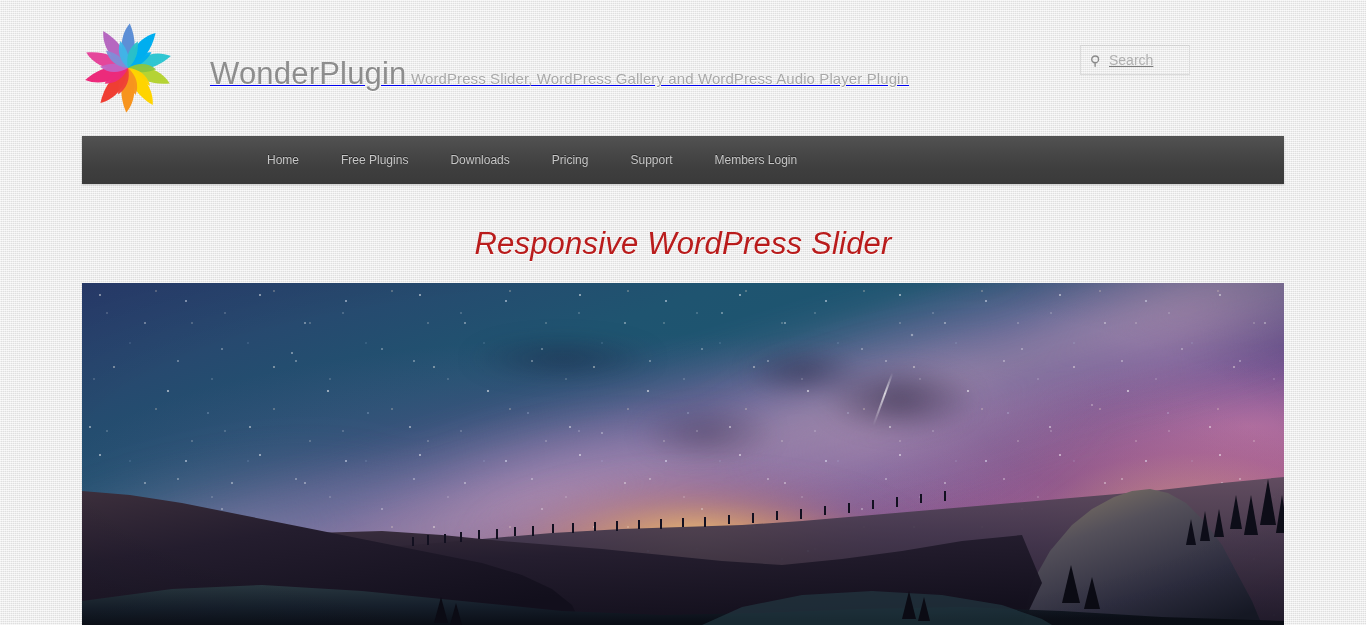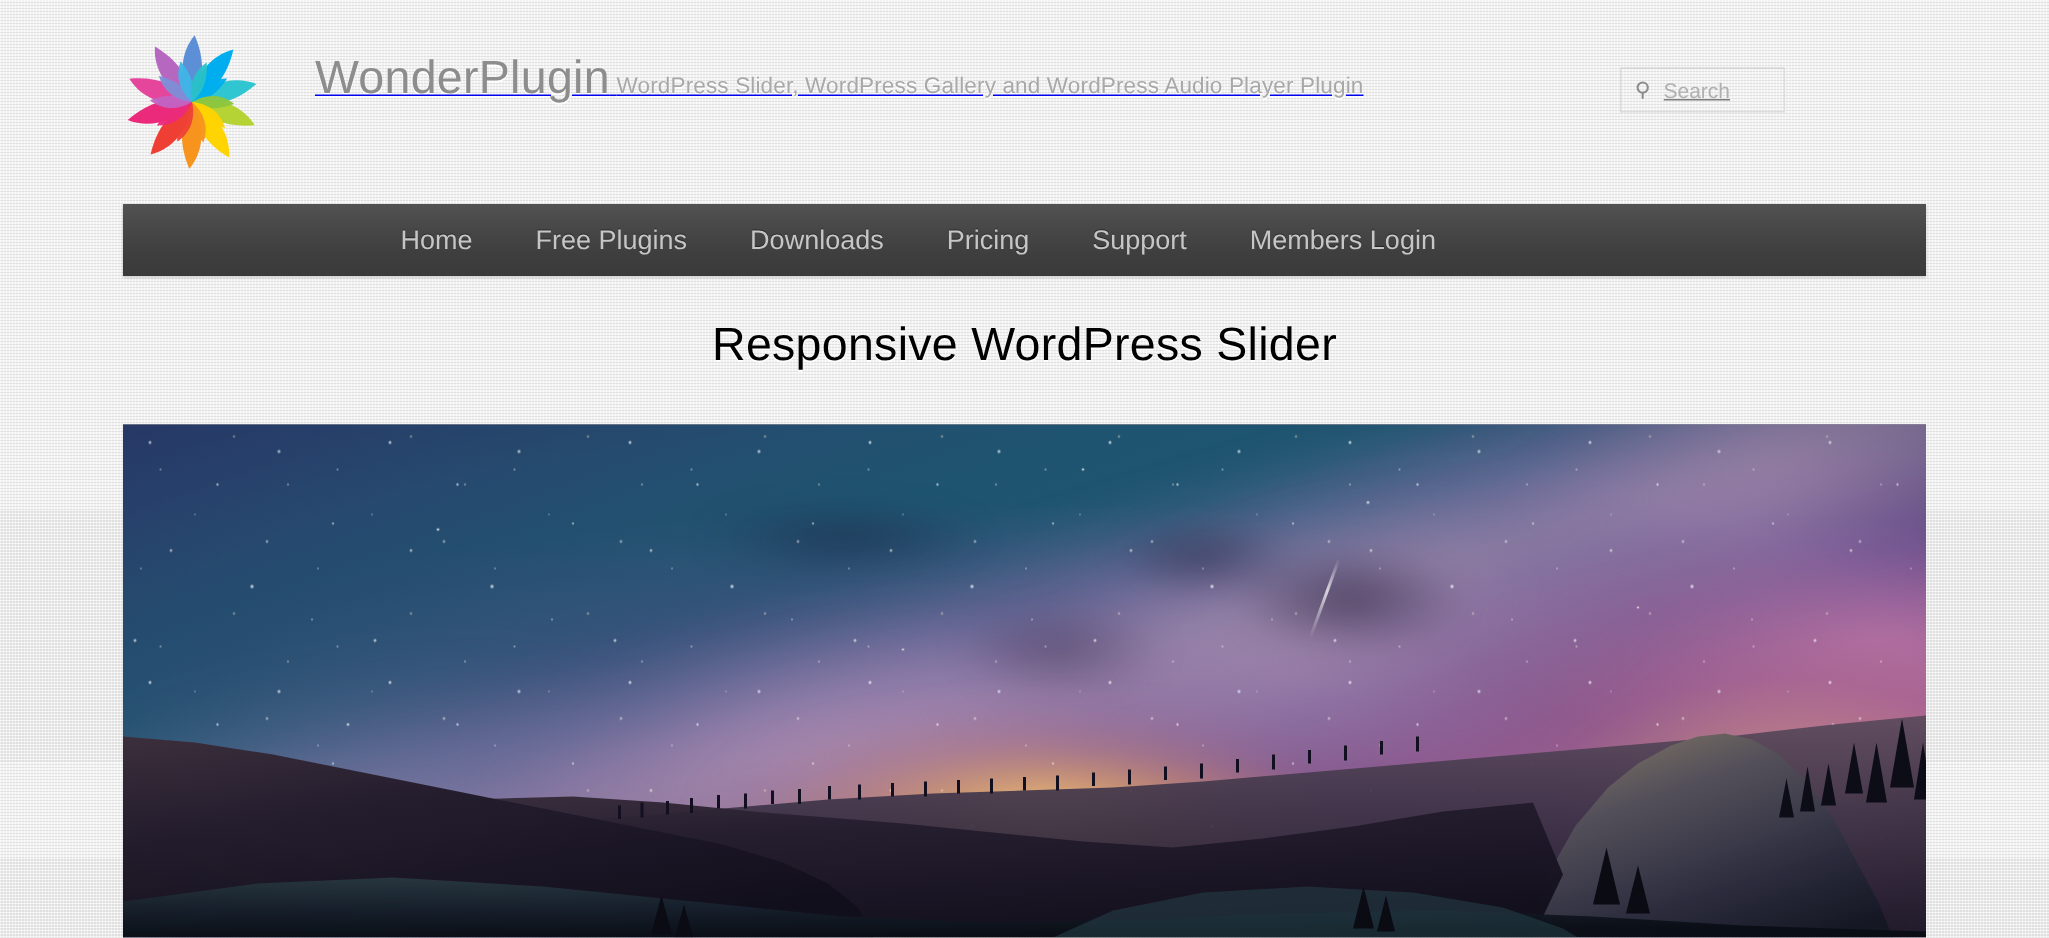--- a/index.html
+++ b/index.html
@@ -33,21 +33,21 @@
     top: 0;
     width: 1202px;
     height: 136px;
   }
 
   .brand {
     position: absolute;
     left: 0;
     top: 22px;
     display: flex;
-    align-items: flex-start;
+    align-items: center;
   }
 
   .logo {
     width: 92px;
     height: 92px;
     flex: none;
     display: block;
   }
 
   .brand-text {
@@ -132,21 +132,21 @@
 
   .nav-list {
     list-style: none;
     display: flex;
     align-items: center;
     height: 100%;
     padding-left: 164px;
   }
 
   .nav-item {
-    font-size: 18px;
+    font-size: 12px;
     color: #c6c6c6;
     padding: 16px 21px;
     line-height: 48px;
     white-space: nowrap;
     cursor: pointer;
     text-shadow: 0 -1px 0 rgba(0,0,0,0.45);
   }
 
   .nav-item.active {
     color: #ffffff;
@@ -158,24 +158,25 @@
     position: absolute;
     left: 82px;
     top: 184px;
     width: 1202px;
   }
 
   .entry-title {
     text-align: center;
     font-size: 31px;
     font-weight: 400;
-    color: #000000;
-    padding-top: 28px;
+    color: #b91c1c;
+    padding-top: 42px;
     letter-spacing: 0.2px;
     text-shadow: 0 1px 0 rgba(255,255,255,0.9);
+    font-style: italic;
   }
 
   
   .slider {
     position: absolute;
     left: 82px;
     top: 283px;
     width: 1202px;
     height: 342px;
     overflow: hidden;

